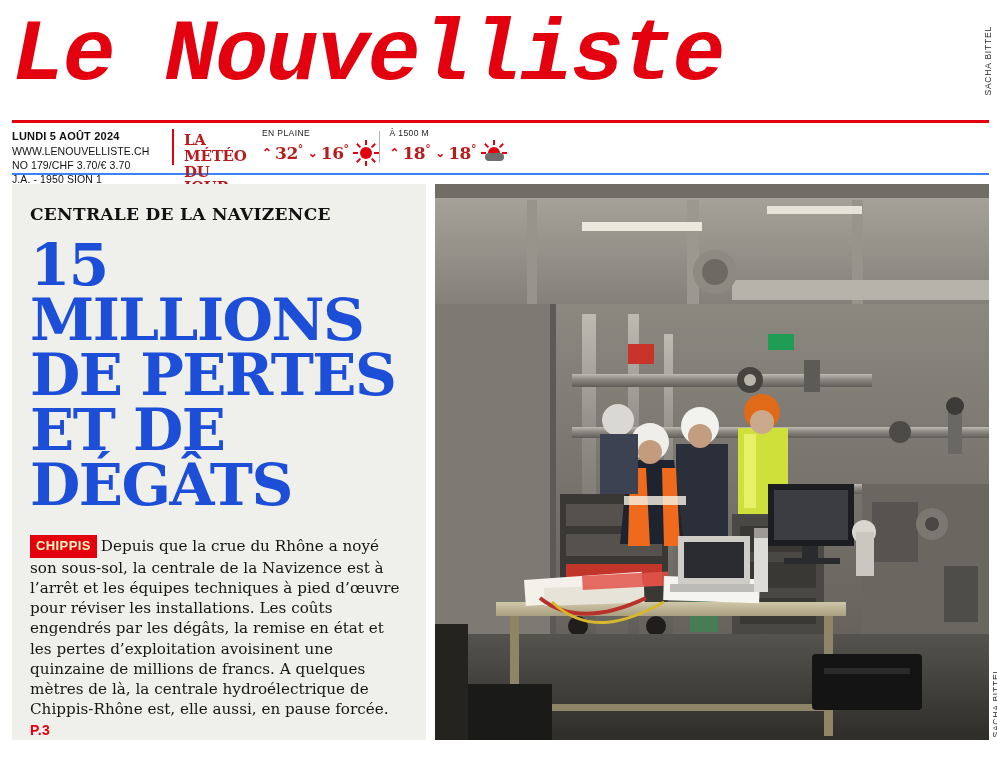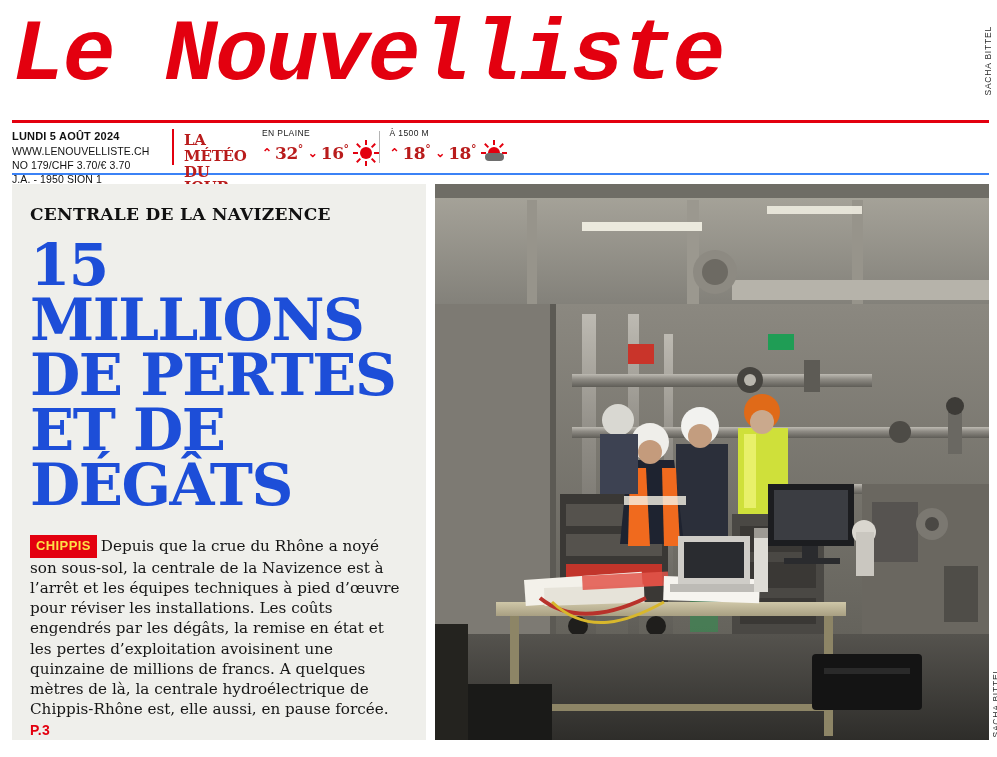--- a/index.html
+++ b/index.html
@@ -179,21 +179,21 @@
   .headline span { display: block; }
   .lead {
     font-family: "DejaVu Serif", serif;
     font-size: 15.2px;
     line-height: 1.33;
     color: #151515;
   }
   .locality-tag {
     display: inline-block;
     background: #e3000f;
-    color: #fde047;
+    color: #fef9c3;
     font-family: "Liberation Sans", sans-serif;
     font-weight: bold;
     font-size: 13px;
     letter-spacing: 0.4px;
     padding: 2px 6px 3px 6px;
     margin-right: 4px;
     vertical-align: 1px;
   }
   .page-ref {
     color: #e3000f;

